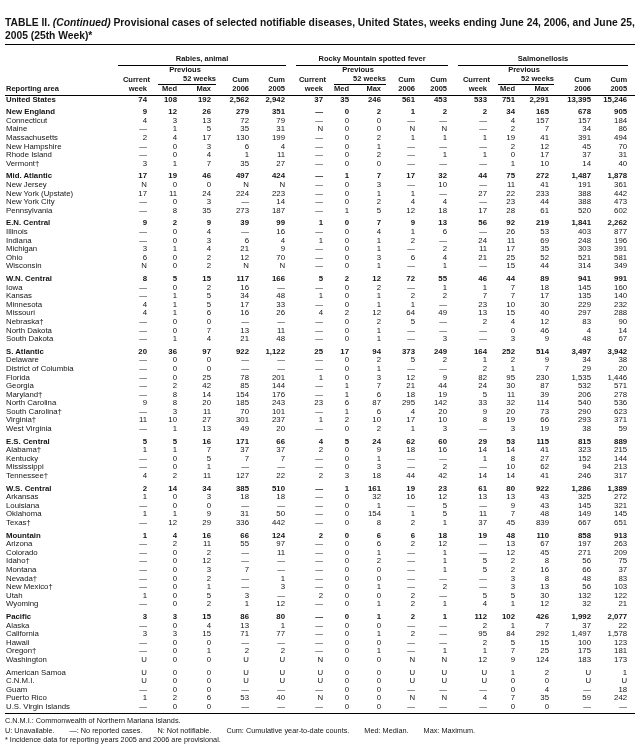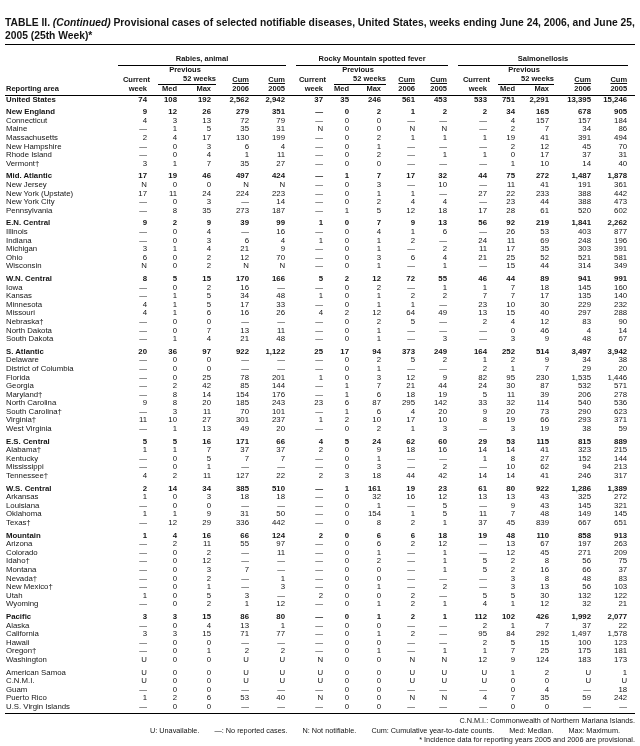--- a/index.html
+++ b/index.html
@@ -8,34 +8,34 @@
   .title { font-size:10.3px; font-weight:bold; line-height:12.5px; width:636px; }
   .title .it { font-style:italic; }
   .toprule { border-bottom:1px solid #000; margin:2px 0 0 0; height:0; }
 
   table { border-collapse:collapse; width:630px; table-layout:fixed; margin-top:1px; }
   th, td { padding:0; margin:0; }
   thead th { font-size:7.5px; font-weight:bold; line-height:8.8px; vertical-align:bottom; text-align:right; }
   thead .group-name div { border-bottom:1px solid #000; text-align:center; margin:8px 7px 0 3px; padding:1px 0 1px 0; }
   thead .prev { text-align:center; padding-right:4px; }
   thead .wk52 div { border-bottom:1px solid #000; text-align:right; margin:0 3px; padding-bottom:0.5px; }
-  thead .cum { padding-right:8px;text-decoration:underline; }
+  thead .cum { padding-right:8px; }
   thead .cur { padding-right:5px; }
   thead tr.hrow th { border-bottom:1px solid #000; padding-bottom:1px; }
   thead tr.hrow th.area-label { text-align:left; padding-left:1px; }
   thead tr.hrow th.num { padding-right:8px; }
 
   tbody td { font-size:7.8px; line-height:8.6px; vertical-align:bottom; }
   tbody td.area { text-align:left; padding-left:1px; white-space:nowrap; }
   tbody td.num { text-align:right; padding-right:8px; }
   tbody tr.bold td { font-weight:bold; }
   tbody tr.gap td { padding-top:4px; }
 
   .botrule { border-bottom:1.4px solid #000; margin-top:2px; height:0; }
-  .footnotes { margin-top:2px; font-size:7.3px; line-height:9.2px;text-align:right; }
+  .footnotes { margin-top:2px; font-size:7.3px; line-height:9.2px; }
   .footnotes .abbr span { margin-right:15px; }
 </style>
 </head>
 <body>
 
 <div class="page">
   <div class="title"><span>TABLE II. </span><span class="it">(Continued)</span><span> Provisional cases of selected notifiable diseases, United States, weeks ending June 24, 2006, and June 25, 2005 (25th Week)*</span></div>
   <div class="toprule"></div>
 
   <table>
@@ -464,21 +464,21 @@
           <td class="num">15</td>
           <td class="num">44</td>
           <td class="num">314</td>
           <td class="num">349</td>
         </tr>
         <tr class="gap bold">
           <td class="area">W.N. Central</td>
           <td class="num">8</td>
           <td class="num">5</td>
           <td class="num">15</td>
-          <td class="num">170</td>
+          <td class="num">117</td>
           <td class="num">166</td>
           <td class="num">5</td>
           <td class="num">2</td>
           <td class="num">12</td>
           <td class="num">72</td>
           <td class="num">55</td>
           <td class="num">46</td>
           <td class="num">44</td>
           <td class="num">89</td>
           <td class="num">941</td>

